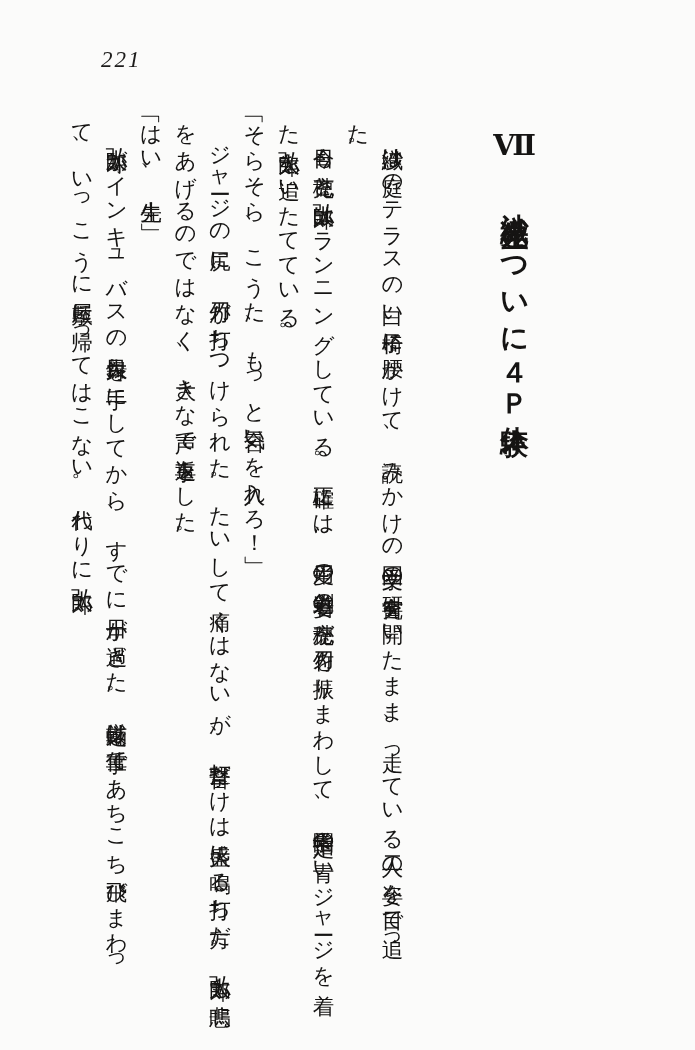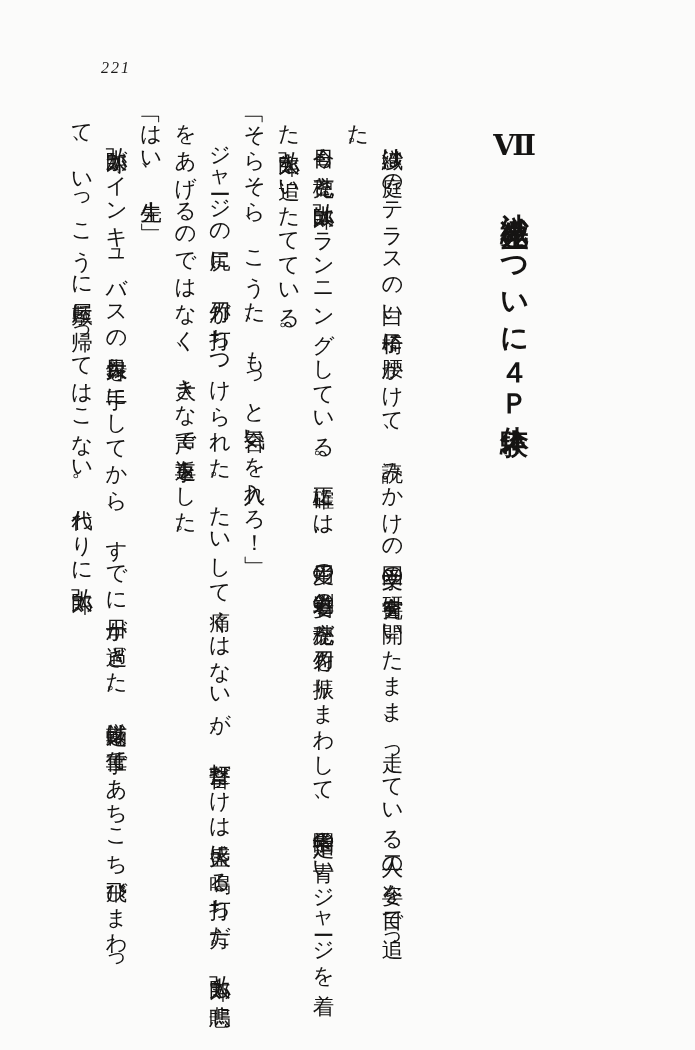--- a/index.html
+++ b/index.html
@@ -9,23 +9,23 @@
     background: #fbfbfa;
     position: relative;
     overflow: hidden;
     font-family: "Liberation Serif", "DejaVu Serif", serif;
     color: #151413;
   }
 
   
   .page-number {
     position: absolute;
-    top: 59px;
+    top: 47px;
     left: 101px;
-    font-size: 16px;
+    font-size: 23px;
     font-style: italic;
     letter-spacing: 2px;
     color: #1c1b1a;
   }
 
   
   .text-block {
     position: absolute;
     top: 109px;
     right: 160px;

